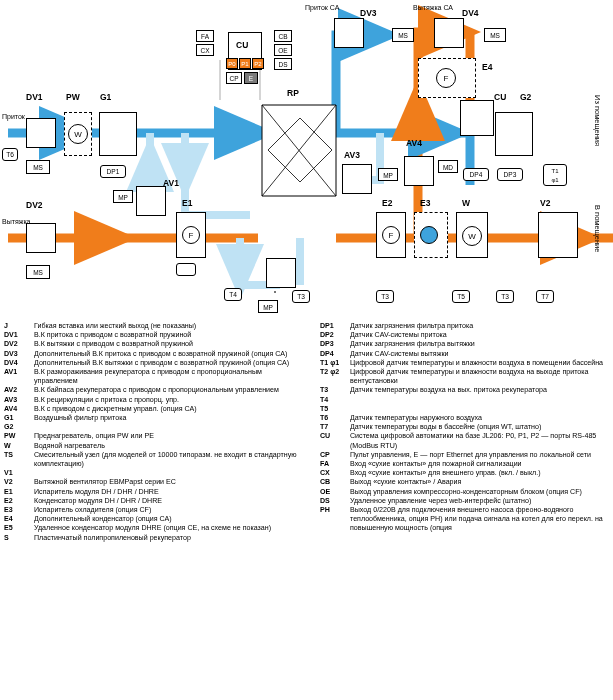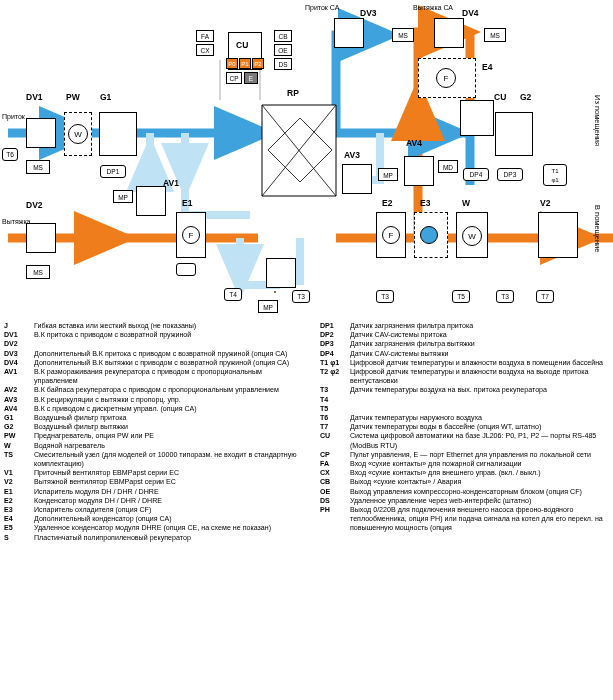--- a/index.html
+++ b/index.html
@@ -225,68 +225,67 @@
     <div class="lrow">
         <div class="lkey">J</div>
         <div class="ltxt">Гибкая вставка или жесткий выход (не показаны)</div>
       </div>
     <div class="lrow">
         <div class="lkey">DV1</div>
         <div class="ltxt">В.К притока с приводом с возвратной пружиной</div>
       </div>
     <div class="lrow">
         <div class="lkey">DV2</div>
+        <div class="ltxt">В.К вытяжки с приводом с возвратной пружиной</div>
       </div>
     <div class="lrow">
         <div class="lkey">DV3</div>
         <div class="ltxt">Дополнительный В.К притока с приводом с возвратной пружиной (опция СА)</div>
       </div>
     <div class="lrow">
         <div class="lkey">DV4</div>
         <div class="ltxt">Дополнительный В.К вытяжки с приводом с возвратной пружиной (опция СА)</div>
       </div>
     <div class="lrow">
         <div class="lkey">AV1</div>
         <div class="ltxt">В.К размораживания рекуператора с приводом с пропорциональным управлением</div>
       </div>
     <div class="lrow">
         <div class="lkey">AV2</div>
         <div class="ltxt">В.К байпаса рекуператора с приводом с пропорциональным управлением</div>
       </div>
     <div class="lrow">
         <div class="lkey">AV3</div>
-        <div class="ltxt">В.К рециркуляции с вытяжки с пропорц. упр.</div>
+        <div class="ltxt">В.К рециркуляции с притока с пропорц. упр.</div>
       </div>
     <div class="lrow">
         <div class="lkey">AV4</div>
         <div class="ltxt">В.К с приводом с дискретным управл. (опция СА)</div>
       </div>
     <div class="lrow">
         <div class="lkey">G1</div>
         <div class="ltxt">Воздушный фильтр притока</div>
       </div>
     <div class="lrow">
         <div class="lkey">G2</div>
-        <div class="ltxt">Воздушный фильтр вытяжки</div>
       </div>
     <div class="lrow">
         <div class="lkey">PW</div>
         <div class="ltxt">Преднагреватель, опция PW или PE</div>
       </div>
     <div class="lrow">
         <div class="lkey">W</div>
         <div class="ltxt">Водяной нагреватель</div>
       </div>
     <div class="lrow">
         <div class="lkey">TS</div>
         <div class="ltxt">Смесительный узел (для моделей от 10000 типоразм. не входит в стандартную комплектацию)</div>
       </div>
     <div class="lrow">
         <div class="lkey">V1</div>
-        <div class="ltxt">Приточный вентилятор EBMPapst серии EC</div>
       </div>
     <div class="lrow">
         <div class="lkey">V2</div>
         <div class="ltxt">Вытяжной вентилятор EBMPapst серии EC</div>
       </div>
     <div class="lrow">
         <div class="lkey">E1</div>
         <div class="ltxt">Испаритель модуля DH / DHR / DHRE</div>
       </div>
     <div class="lrow">

